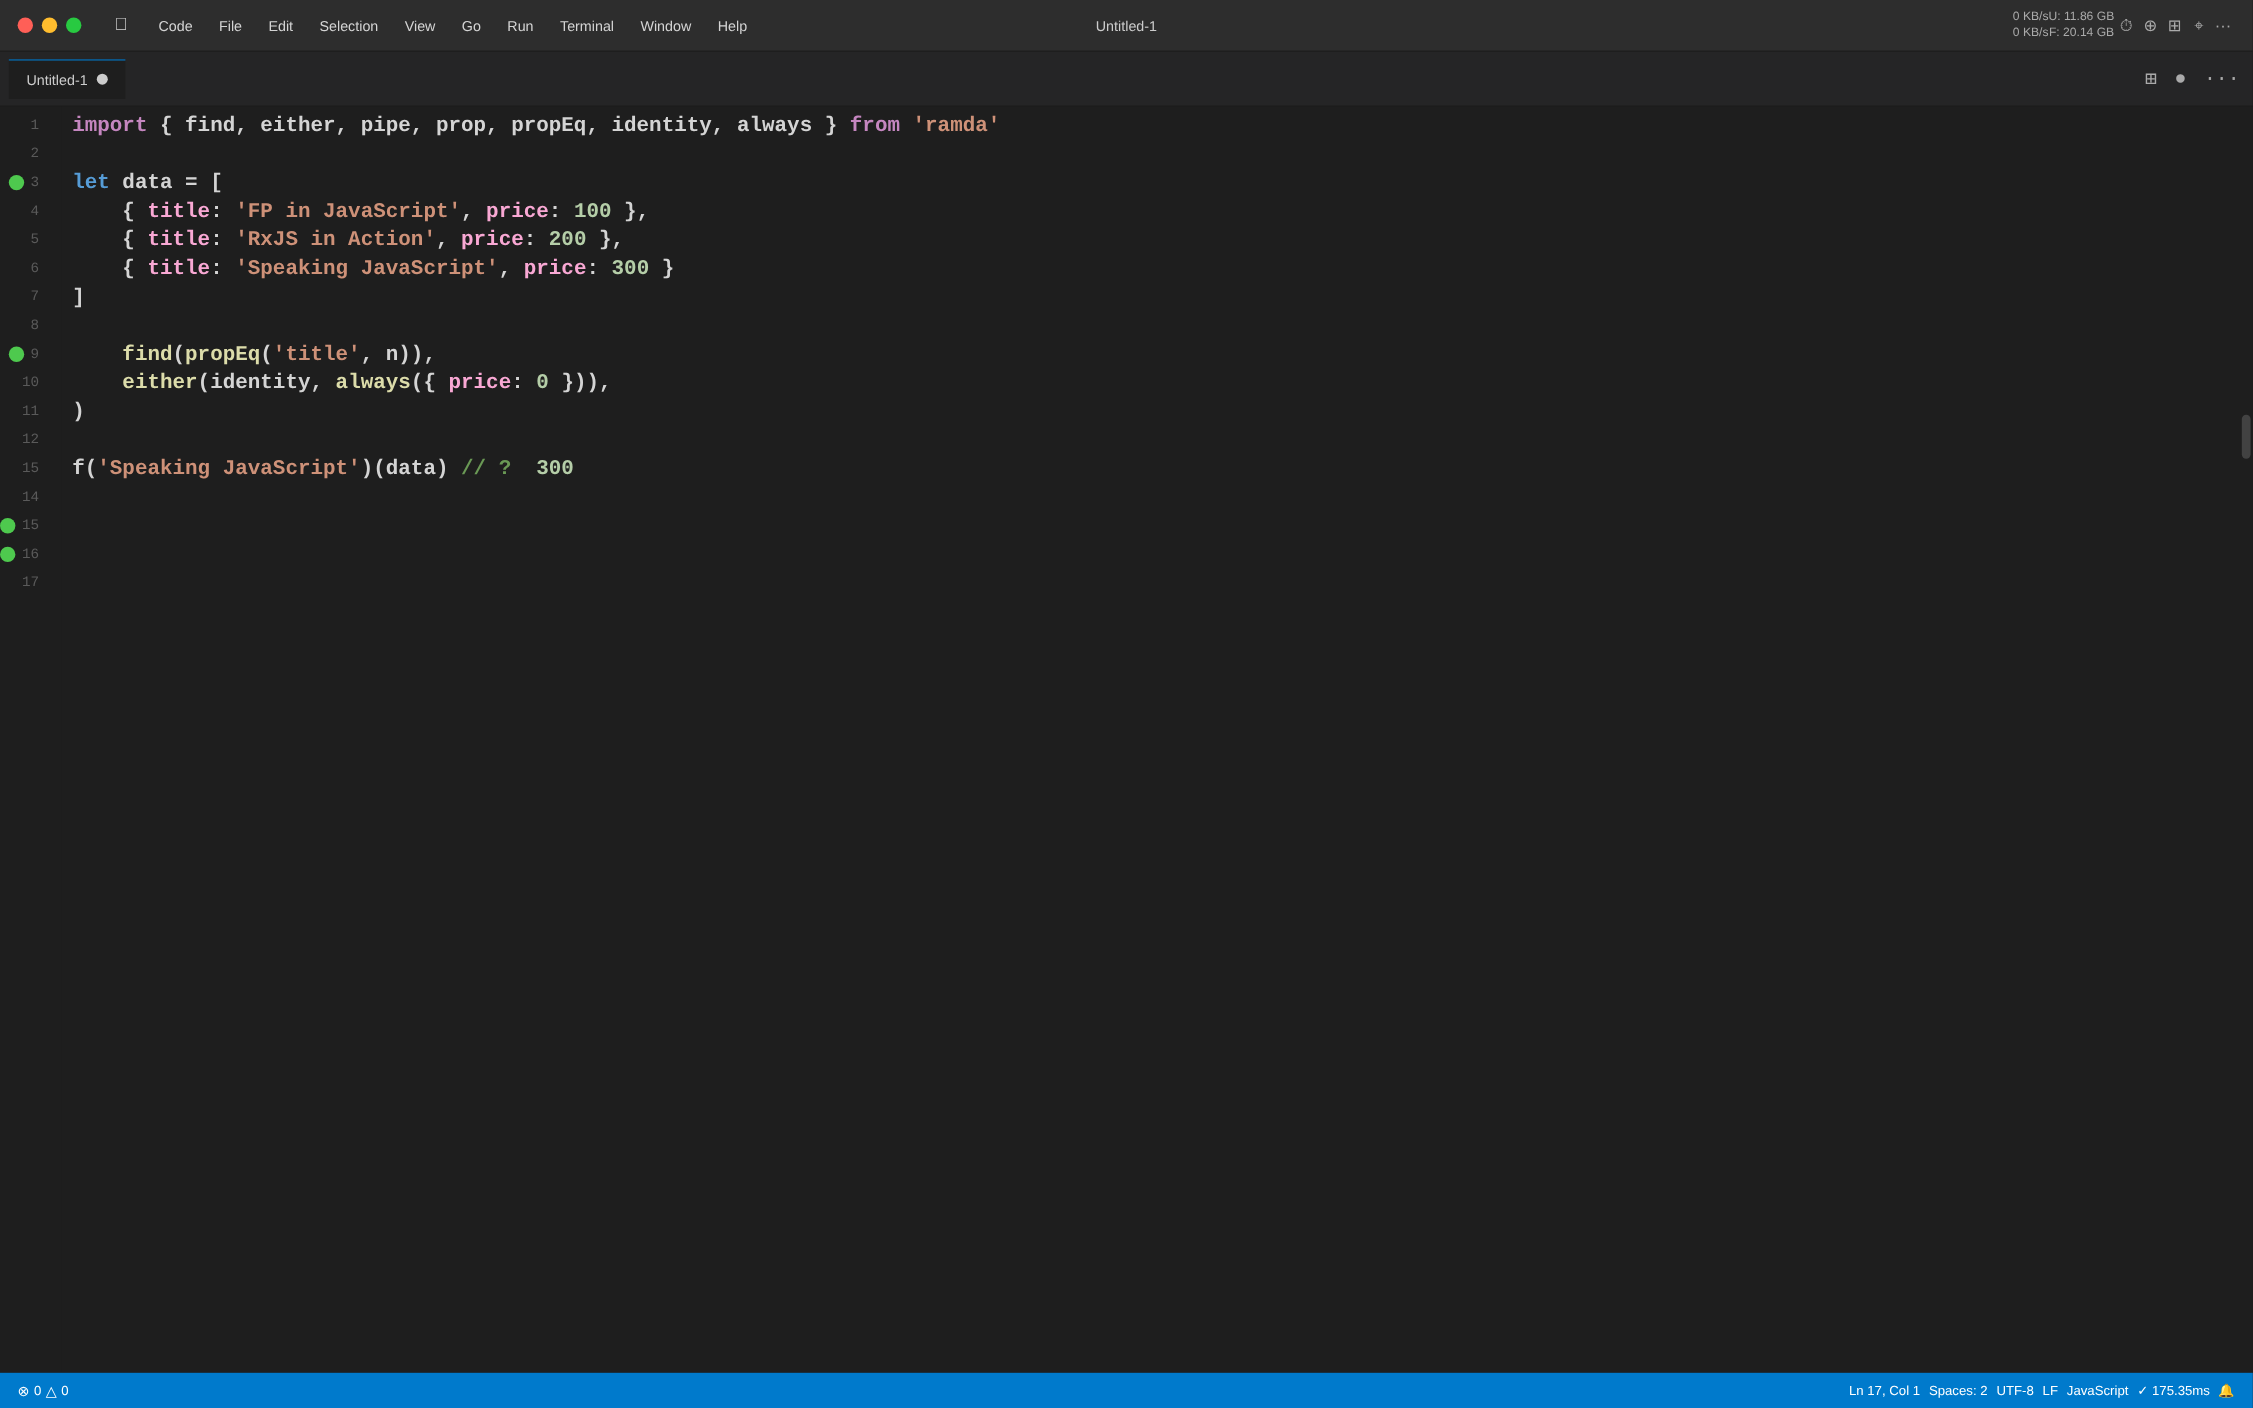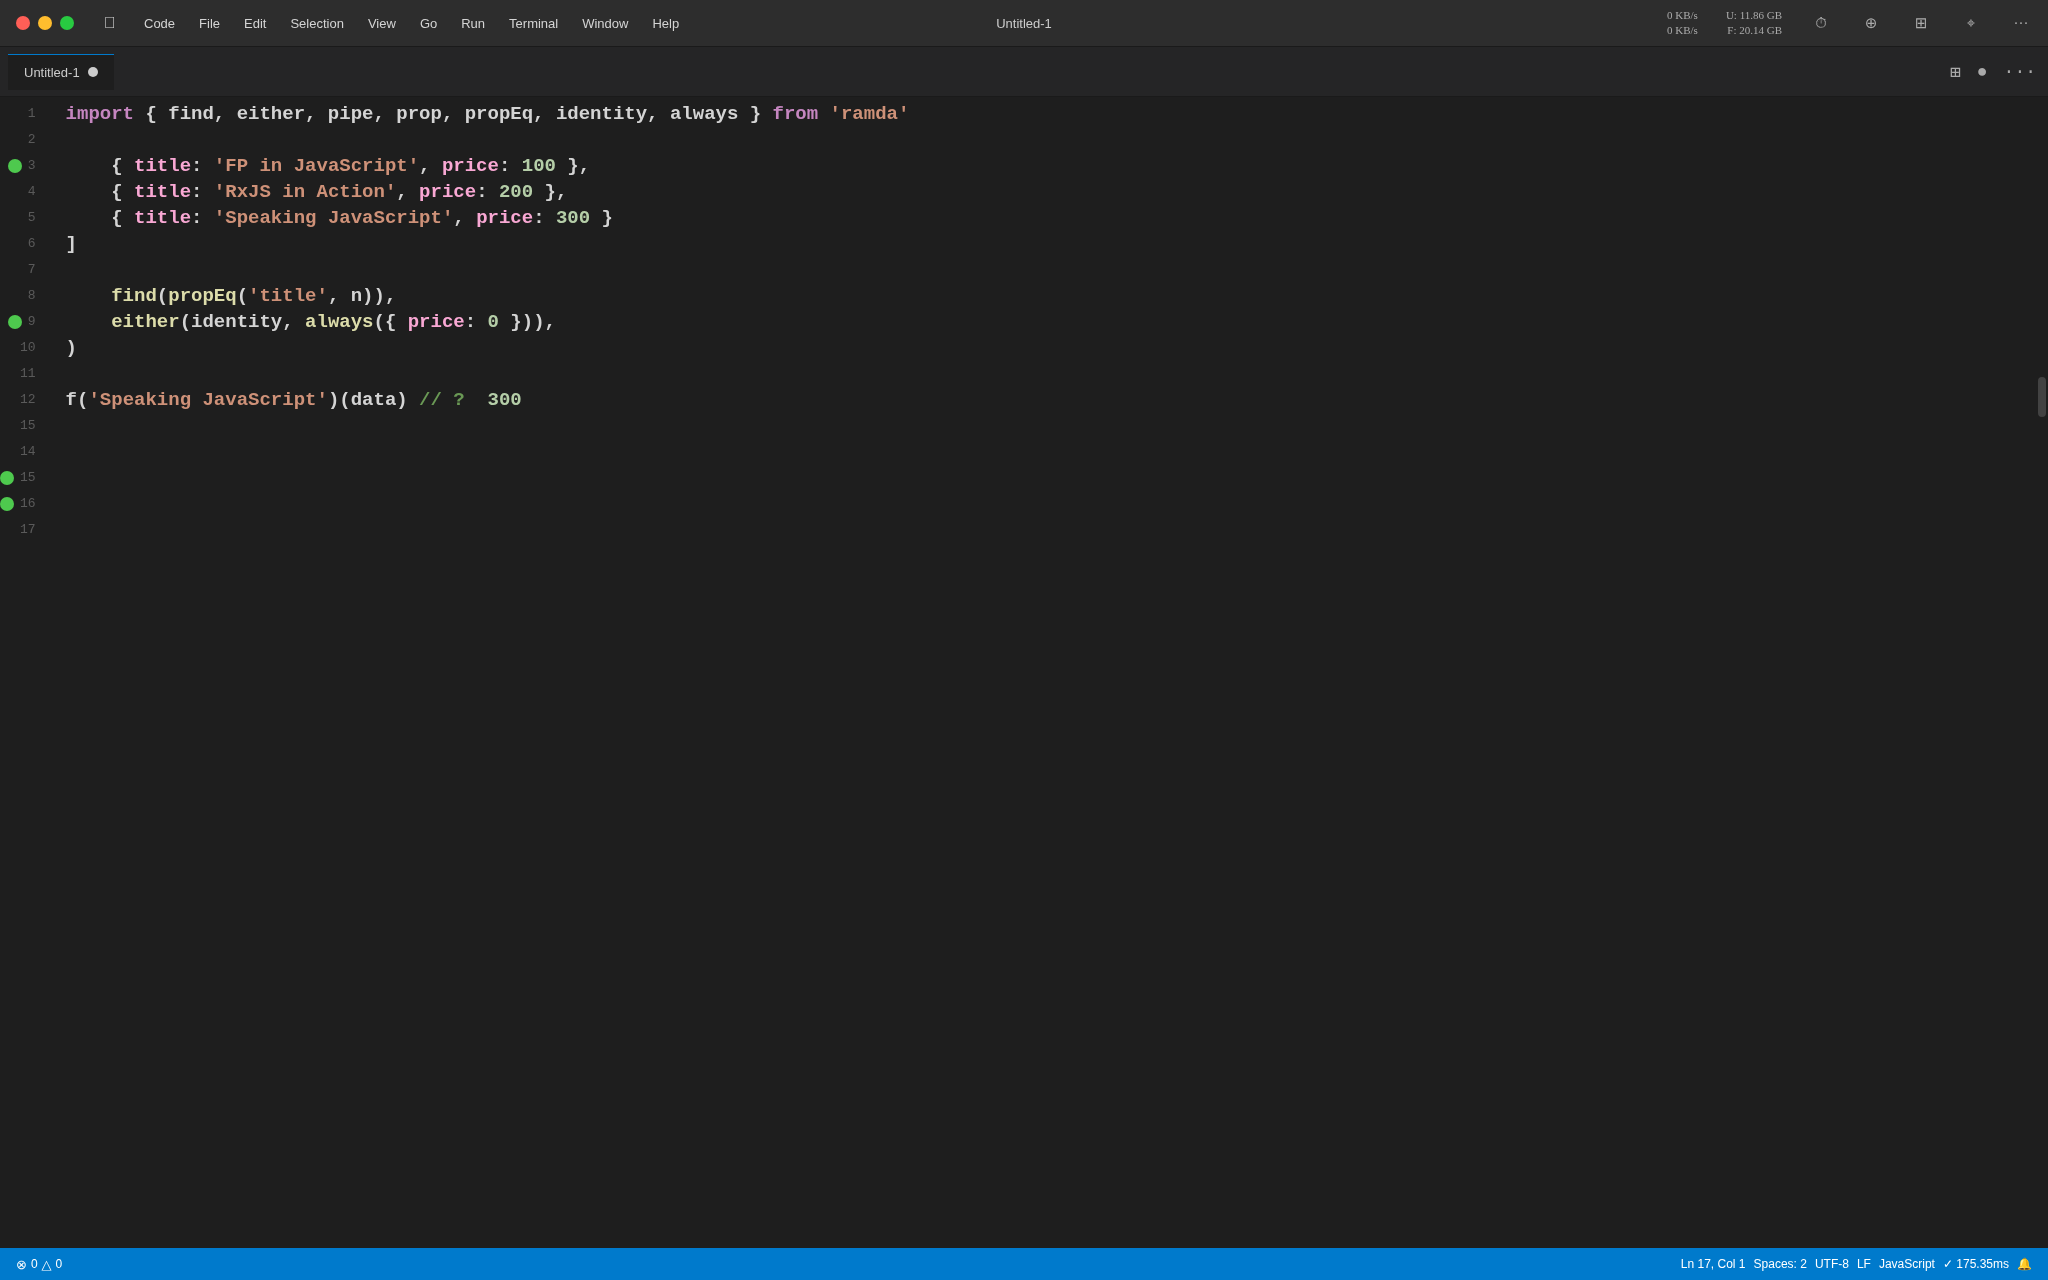--- a/index.html
+++ b/index.html
@@ -60,24 +60,24 @@
       position: absolute;
       left: 50%;
       transform: translateX(-50%);
       color: #cccccc;
       font-size: 13px;
       font-family: -apple-system, BlinkMacSystemFont, sans-serif;
     }
     .title-bar-right {
       display: flex;
       align-items: center;
-      gap: 28px;
+      gap: 0;
       font-size: 12px;
       color: #aaaaaa;
-      font-family: Liberation Serif, serif;
+      font-family: Liberation Sans, sans-serif;
     }
     .stats-block {
       text-align: right;
       font-size: 11px;
       line-height: 1.4;
     }
     .icon-btn {
       width: 22px;
       height: 22px;
       display: flex;
@@ -371,20 +371,21 @@
       </div>
       <div class="line-number">
         <div style="width: 14px;"></div>
         <span>17</span>
       </div>
     </div>
 
   <div class="code-content" id="code-content">
       <div class="code-line"><span class="kw">import</span> <span class="punct">{ find, either, pipe, prop, propEq, identity, always }</span> <span class="kw">from</span> <span class="str">'ramda'</span></div>
       <div class="code-line"></div>
+      <div class="code-line"><span class="kw-blue">let</span> <span class="plain">data = [</span></div>
       <div class="code-line">    <span class="punct">{ </span><span class="prop">title</span><span class="punct">:</span> <span class="str">'FP in JavaScript'</span><span class="punct">,</span> <span class="prop">price</span><span class="punct">:</span> <span class="num">100</span> <span class="punct">},</span></div>
       <div class="code-line">    <span class="punct">{ </span><span class="prop">title</span><span class="punct">:</span> <span class="str">'RxJS in Action'</span><span class="punct">,</span> <span class="prop">price</span><span class="punct">:</span> <span class="num">200</span> <span class="punct">},</span></div>
       <div class="code-line">    <span class="punct">{ </span><span class="prop">title</span><span class="punct">:</span> <span class="str">'Speaking JavaScript'</span><span class="punct">,</span> <span class="prop">price</span><span class="punct">:</span> <span class="num">300</span> <span class="punct">}</span></div>
       <div class="code-line"><span class="punct">]</span></div>
       <div class="code-line"></div>
       <div class="code-line">    <span class="fn">find</span><span class="punct">(</span><span class="fn">propEq</span><span class="punct">(</span><span class="str">'title'</span><span class="punct">,</span> <span class="plain">n</span><span class="punct">)),</span></div>
       <div class="code-line">    <span class="fn">either</span><span class="punct">(</span><span class="plain">identity</span><span class="punct">,</span> <span class="fn">always</span><span class="punct">({ </span><span class="prop">price</span><span class="punct">:</span> <span class="num">0</span> <span class="punct">})),</span></div>
       <div class="code-line"><span class="punct">)</span></div>
       <div class="code-line"></div>
       <div class="code-line"><span class="plain">f</span><span class="punct">(</span><span class="str">'Speaking JavaScript'</span><span class="punct">)(</span><span class="plain">data</span><span class="punct">)</span> <span class="comment">// ?</span>  <span class="result-num">300</span></div>

